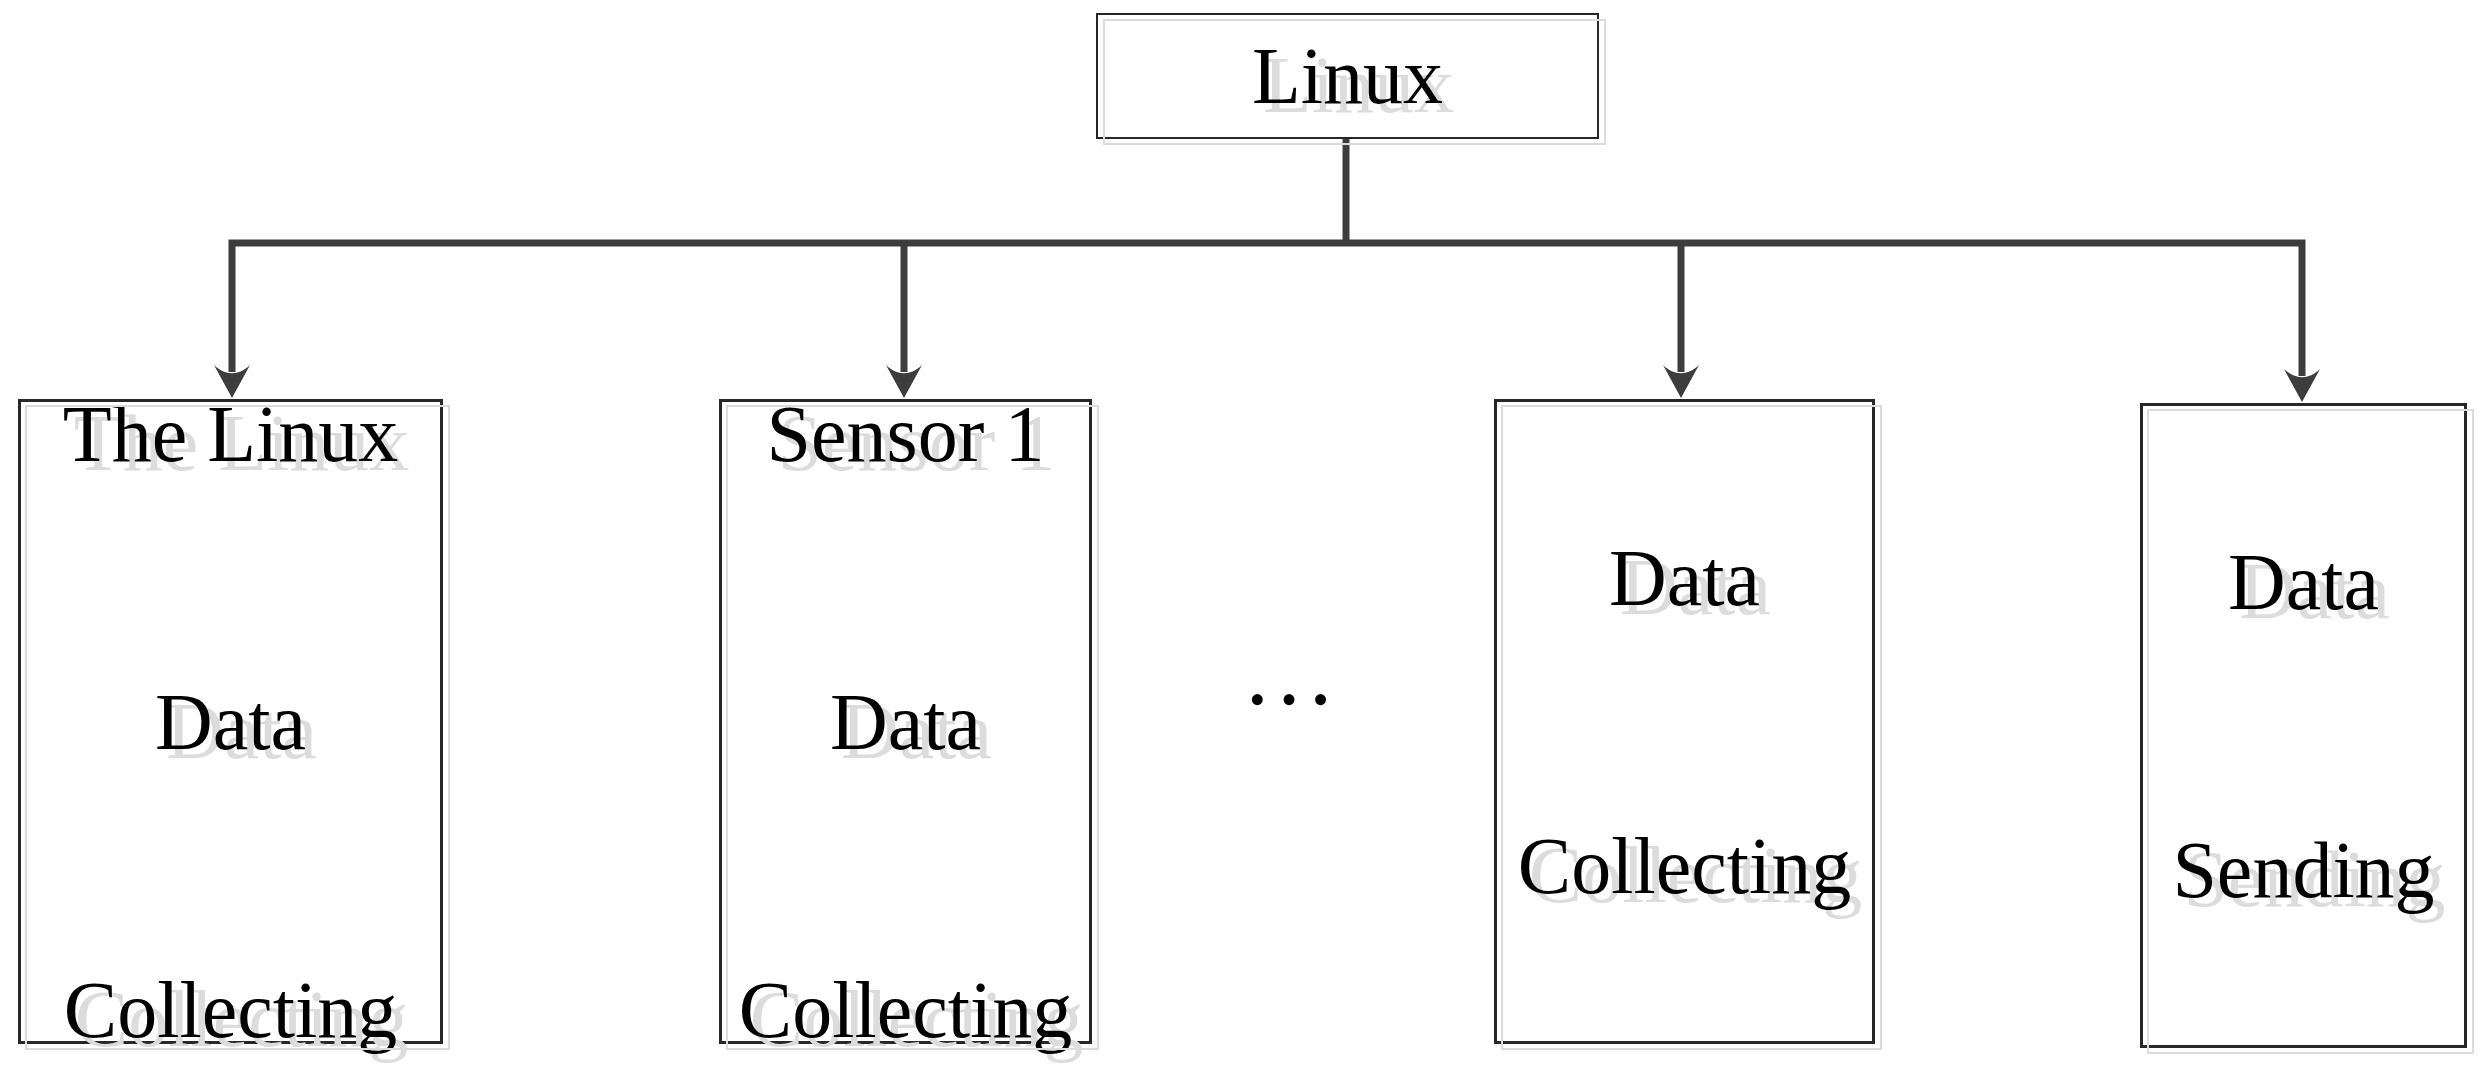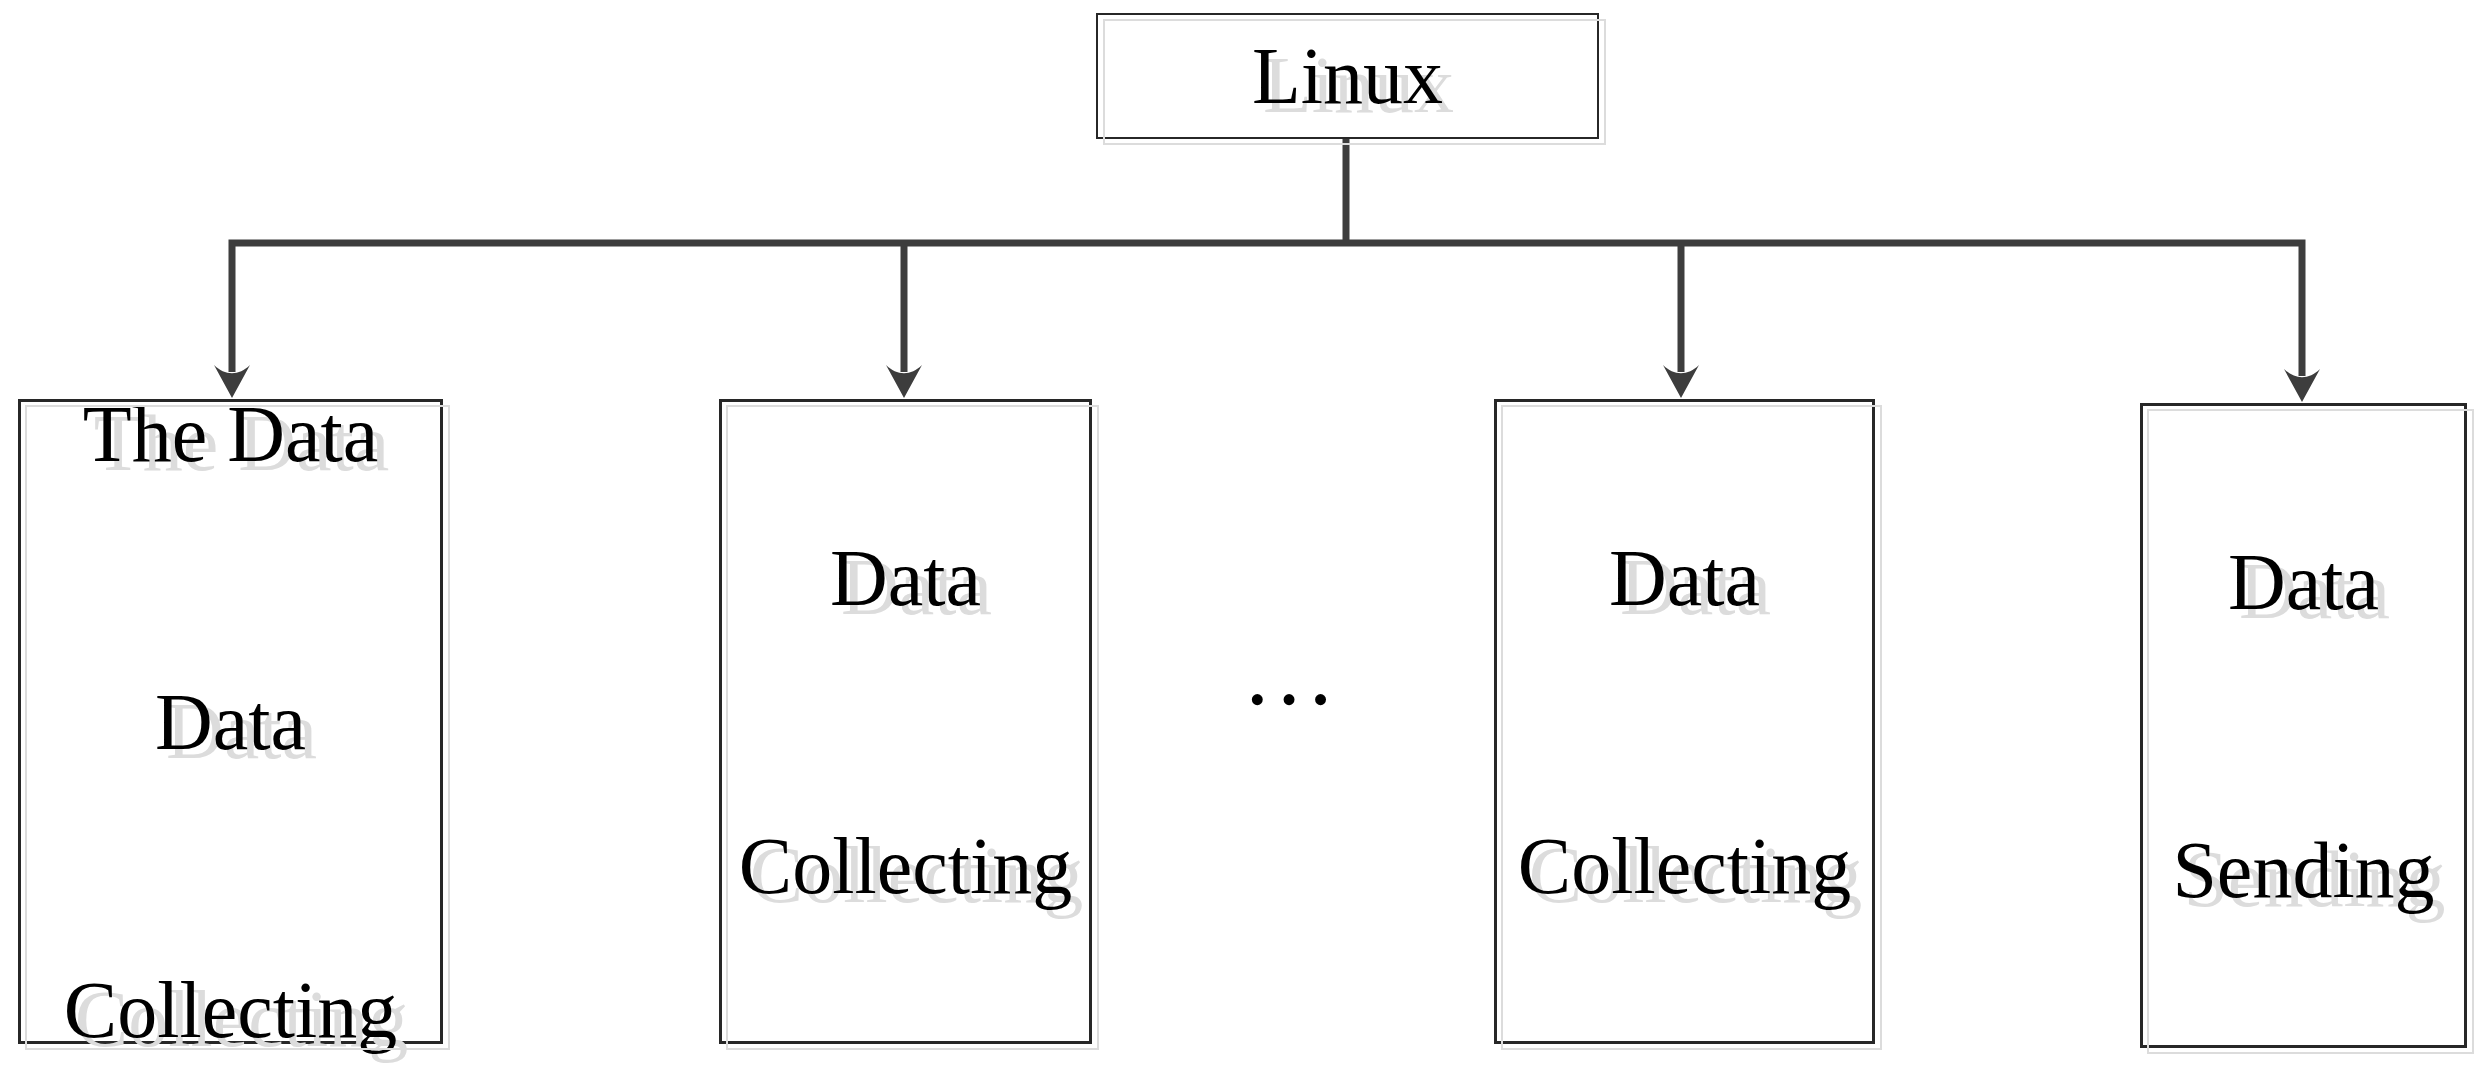--- a/index.html
+++ b/index.html
@@ -64,28 +64,29 @@
     <path class="head" d="M1663 365 C1674 376, 1688 376, 1699 365 L1681 398 Z"></path>
     <path class="head" d="M2284 369 C2295 380, 2309 380, 2320 369 L2302 402 Z"></path>
   </svg>
 
   <div class="node root-node n-root">
     <div class="label">Linux</div>
   </div>
 
   <div class="node n-depth">
     <div class="label">
-      <div class="line"><span>The Data</span><span class="em"></span></div>
+      <div class="line"><span>The Linux</span><span class="em"></span></div>
       <div class="line"><span>Data</span></div>
       <div class="line"><span>Collecting</span></div>
     </div>
   </div>
 
   <div class="node n-sensor1">
     <div class="label">
+      <div class="line"><span>Sensor 1</span><span class="em"></span></div>
       <div class="line"><span>Data</span></div>
       <div class="line"><span>Collecting</span></div>
     </div>
   </div>
 
   <div class="ellipsis">• • •</div>
 
   <div class="node n-sensorn">
     <div class="label">
       <div class="line"><span>Data</span></div>

